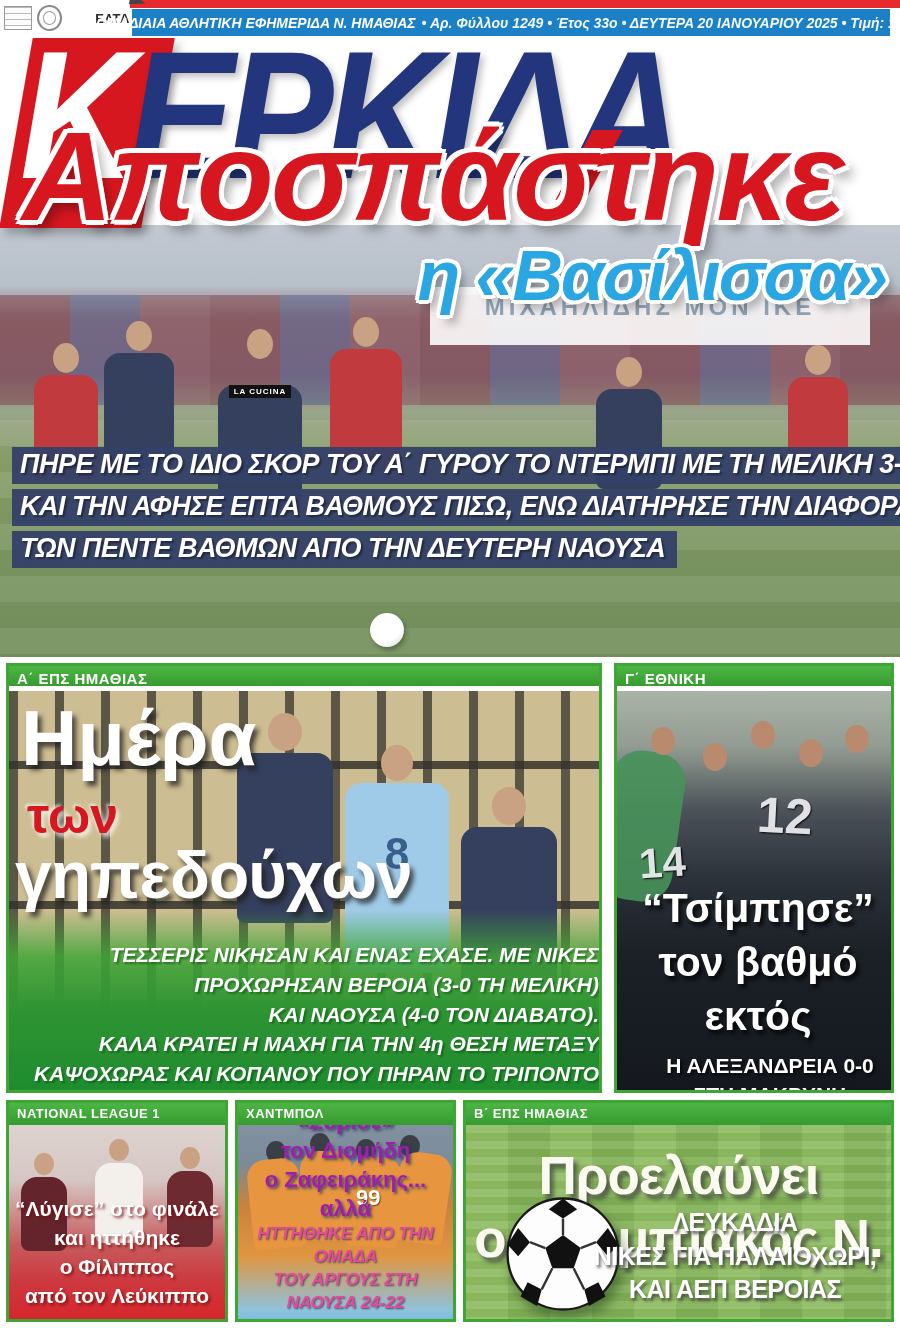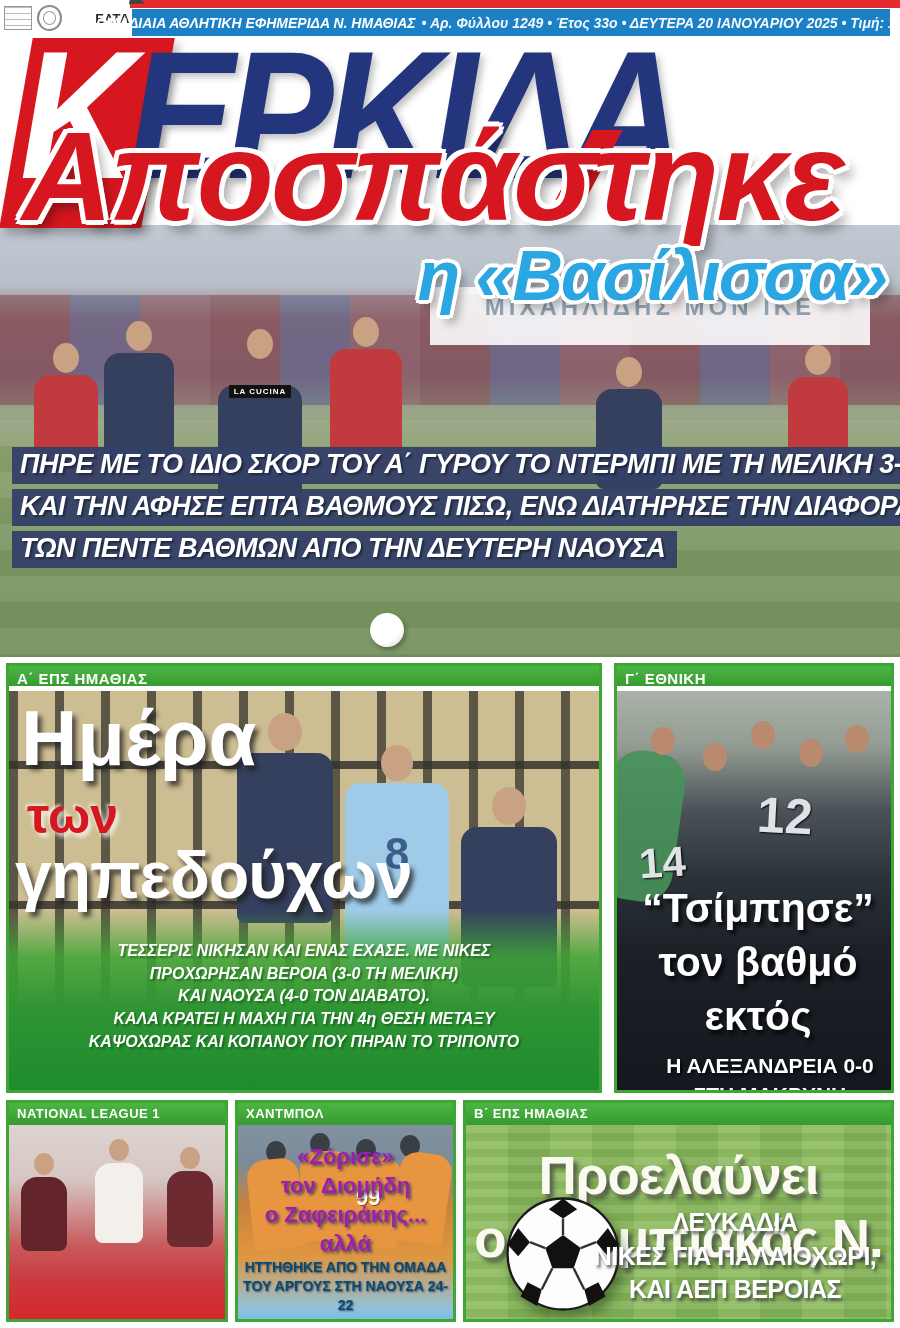--- a/index.html
+++ b/index.html
@@ -90,22 +90,22 @@
   .fence-rail{position:absolute;left:0;right:0;height:8px;background:#35332c;opacity:.85;}
   .epsa-h1{position:absolute;left:12px;top:2px;color:#fff;font-size:78px;font-weight:bold;z-index:3;
            text-shadow:4px 5px 5px rgba(30,30,30,.75);}
   .epsa-h2{position:absolute;left:18px;top:96px;color:#d6171f;font-size:50px;font-weight:bold;z-index:3;
            text-shadow:3px 4px 4px rgba(255,255,255,.7),-2px -2px 3px rgba(255,255,255,.6);}
   .epsa-h3{position:absolute;left:6px;top:146px;color:#fff;font-size:66px;font-weight:bold;z-index:3;
            letter-spacing:-1px;text-shadow:4px 5px 5px rgba(30,30,30,.75);}
   .epsa-deck{position:absolute;left:0;right:0;bottom:0;height:180px;z-index:4;
              background:linear-gradient(180deg,rgba(63,165,53,0) 0,rgba(63,165,53,.85) 26%,#2f9433 55%,#1e8c2e 100%);
              text-align:center;padding-top:30px;box-sizing:border-box;}
-  .epsa-deck div{color:#fff;font-weight:bold;font-style:italic;font-size:16px;line-height:1.42;
-                 text-shadow:2px 2px 2px rgba(0,60,0,.45);}
+  .epsa-deck div{color:#fff;font-weight:bold;font-style:italic;font-size:21px;line-height:1.42;
+                 text-shadow:2px 2px 2px rgba(0,60,0,.45);text-align:right;}
   .num8{position:absolute;left:0;top:46px;width:100%;text-align:center;color:#3a5f8a;font-size:44px;font-weight:bold;}
 
   
   .p-geth{flex:1;}
   .geth-photo{position:absolute;inset:0;
       background:linear-gradient(180deg,#aab3a7 0,#939c92 55px,#4a5158 120px,#2b3139 190px,#1c2128 260px,#14181e 100%);}
   .green-jacket{position:absolute;width:74px;height:150px;border-radius:30px;background:#47925a;opacity:.9;}
   .geth-head{position:absolute;width:24px;height:28px;border-radius:50%;background:#b98a6e;}
   .geth-num{position:absolute;color:#e9eaee;font-weight:bold;opacity:.95;text-shadow:1px 1px 2px #000;}
   .geth-headline{position:absolute;left:8px;right:0;top:190px;text-align:center;z-index:3;}
@@ -125,21 +125,21 @@
   .p-hand{width:221px;}
   .hand-photo{position:absolute;inset:0;
       background:linear-gradient(180deg,#8291a0 0,#7b8b99 38px,#c8823d 80px,#e0953f 130px,#8fc2dc 185px,#79bede 100%);}
   .hand-torso{position:absolute;width:52px;height:90px;border-radius:18px 18px 6px 6px;background:#e8953f;}
   .hand-head{position:absolute;width:20px;height:22px;border-radius:50%;background:#3a3f46;}
   .num99{position:absolute;left:118px;top:60px;color:#fff;font-weight:bold;font-size:22px;
          text-shadow:1px 1px 1px #7a4a10;}
   .hand-text{position:absolute;left:0;right:0;bottom:4px;text-align:center;z-index:3;}
   .hand-text .hl{color:#a21caf;font-weight:bold;font-size:22px;line-height:1.32;
                  text-shadow:2px 2px 3px rgba(40,60,90,.85);}
-  .hand-text .dk{color:#0c4a6e;font-weight:bold;font-size:14px;line-height:1.35;
+  .hand-text .dk{color:#ec4899;font-weight:bold;font-style:italic;font-size:17px;line-height:1.35;
                  text-shadow:1px 1px 2px rgba(40,60,90,.85);}
   .p-epsb{flex:1;}
   .epsb-photo{position:absolute;inset:0;background:#86b55a;}
   .grass{position:absolute;inset:0;opacity:.5;
       background:repeating-linear-gradient(90deg,#95c267 0 42px,#7aa94f 42px 84px);}
   .grass2{position:absolute;inset:0;opacity:.35;
       background:repeating-linear-gradient(180deg,rgba(255,255,255,.25) 0 8px,rgba(0,0,0,.08) 8px 16px);}
   .epsb-headline{position:absolute;left:0;right:0;top:8px;text-align:center;z-index:3;margin-top:12px;}
   .epsb-headline div{color:#fbfaf0;font-weight:bold;font-size:53px;line-height:1.18;letter-spacing:-1px;
                      text-shadow:4px 5px 4px rgba(60,60,60,.7);}
@@ -293,20 +293,26 @@
           </div>
           <div class="player" style="left:86px;top:14px;">
             <div class="head" style="width:20px;height:22px;"></div>
             <div class="torso" style="width:48px;height:80px;background:#f3f0ec;"></div>
           </div>
           <div class="player" style="left:158px;top:22px;">
             <div class="head" style="width:20px;height:22px;"></div>
             <div class="torso" style="width:46px;height:76px;background:#6e2a31;"></div>
           </div>
         </div>
+        <div class="basket-text">
+          <div>“Λύγισε” στο φινάλε</div>
+          <div>και ηττήθηκε</div>
+          <div>ο Φίλιππος</div>
+          <div>από τον Λεύκιππο</div>
+        </div>
       </div>
     </div>
 
     <div class="panel p-hand">
       <div class="panel-header small">ΧΑΝΤΜΠΟΛ</div>
       <div class="panel-body small-h">
         <div class="hand-photo">
           <div class="hand-head" style="left:28px;top:16px;"></div>
           <div class="hand-head" style="left:72px;top:8px;"></div>
           <div class="hand-head" style="left:118px;top:14px;"></div>

